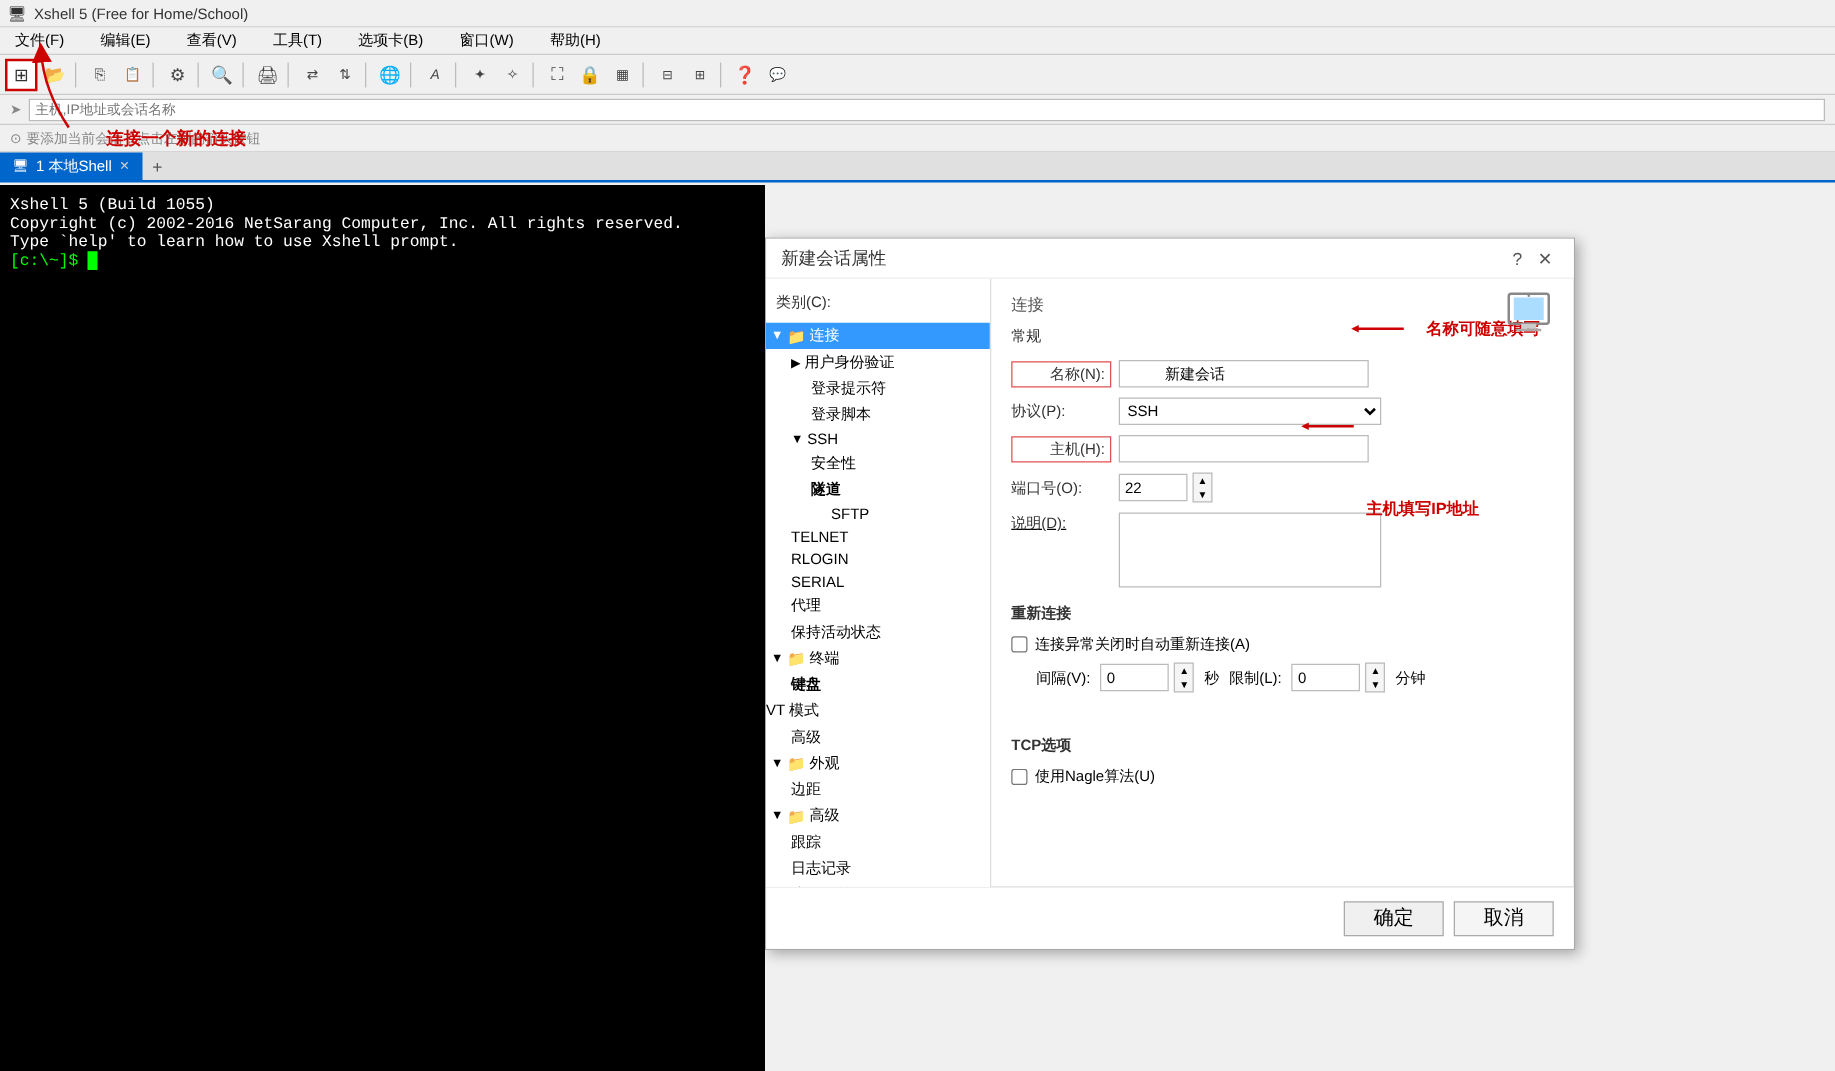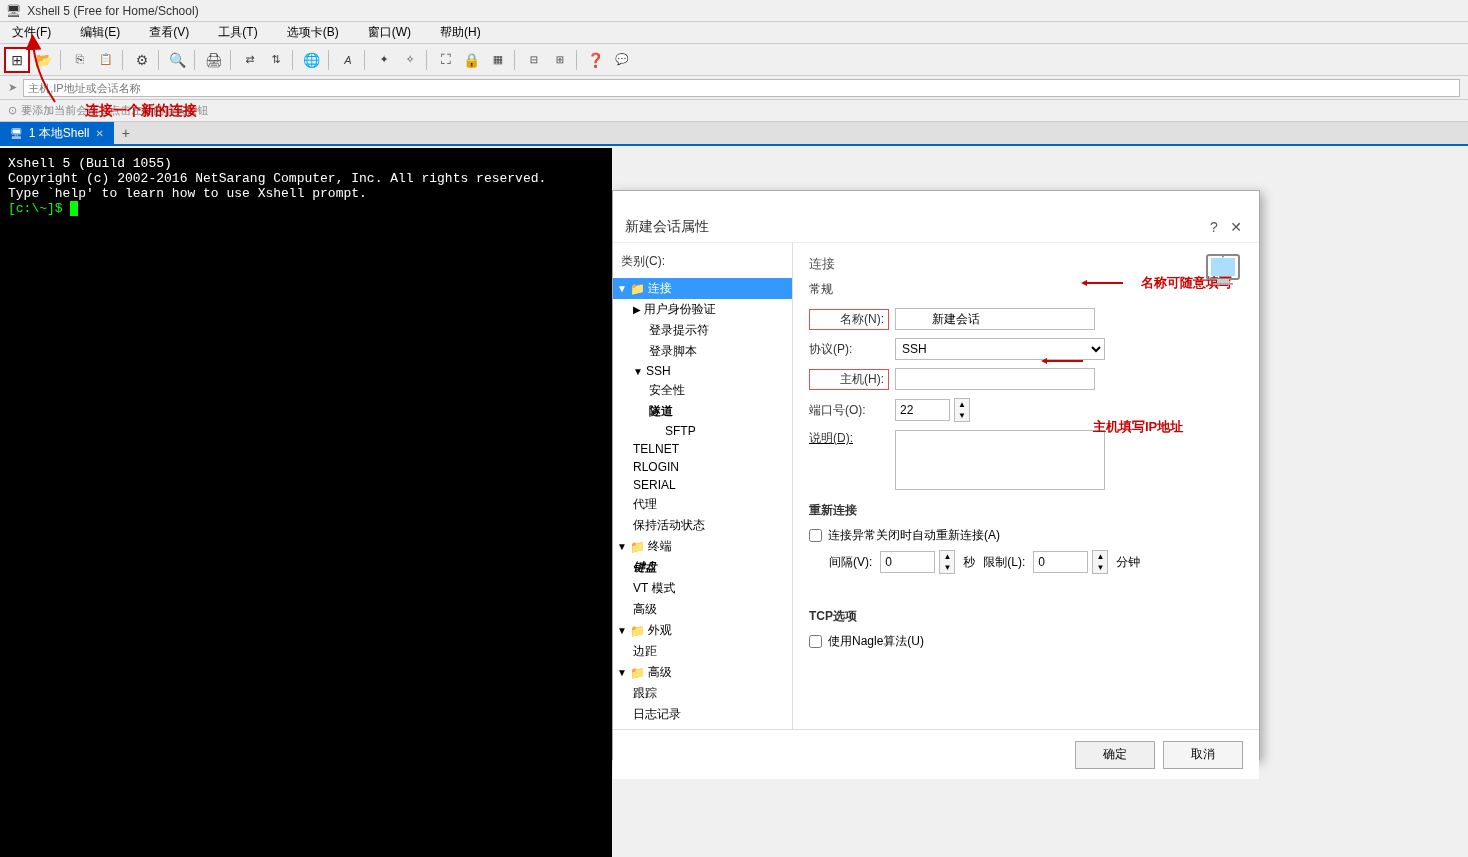--- a/index.html
+++ b/index.html
@@ -163,21 +163,20 @@
     
     .dialog-title-bar {
       background: white;
       height: 32px;
       display: flex;
       align-items: center;
       padding: 0 12px;
       border-bottom: 1px solid #eee;
       font-size: 14px;
       color: #333;
-      margin-top: 20px;
     }
     .dialog-title-btn {
       width: 22px; height: 22px;
       display: flex; align-items: center; justify-content: center;
       cursor: pointer;
       color: #555;
       font-size: 14px;
     }
 
     
@@ -320,21 +319,21 @@
       justify-content: flex-end;
       padding: 0 16px;
       gap: 8px;
       background: white;
     }
     .dialog-btn {
       width: 80px;
       height: 28px;
       border: 1px solid #aaa;
       background: #f5f5f5;
-      font-size: 12px;
+      font-size: 16px;
       cursor: pointer;
       display: flex;
       align-items: center;
       justify-content: center;
     }
     .dialog-btn.primary {
       background: #f0f0f0;
     }
   </style>
 </head>
@@ -556,25 +555,25 @@
       </div>
       <div class="tree-item">
         <div class="tree-label" style="padding-left:4px;">
           <span style="font-size:10px;">▼</span>
           <span>📁</span>
           <span>终端</span>
         </div>
       </div>
       <div class="tree-item">
         <div class="tree-label" style="padding-left:20px;">
-          <span style="font-weight:bold;font-style:italic;">键盘</span>
-        </div>
-      </div>
-      <div class="tree-item">
-        <div class="tree-label" style="padding-left:20px;">
+          <span style="font-weight:bold;">键盘</span>
+        </div>
+      </div>
+      <div class="tree-item">
+        <div class="tree-label" style="">
           <span>VT 模式</span>
         </div>
       </div>
       <div class="tree-item">
         <div class="tree-label" style="padding-left:20px;">
           <span>高级</span>
         </div>
       </div>
       <div class="tree-item">
         <div class="tree-label" style="padding-left:4px;">

